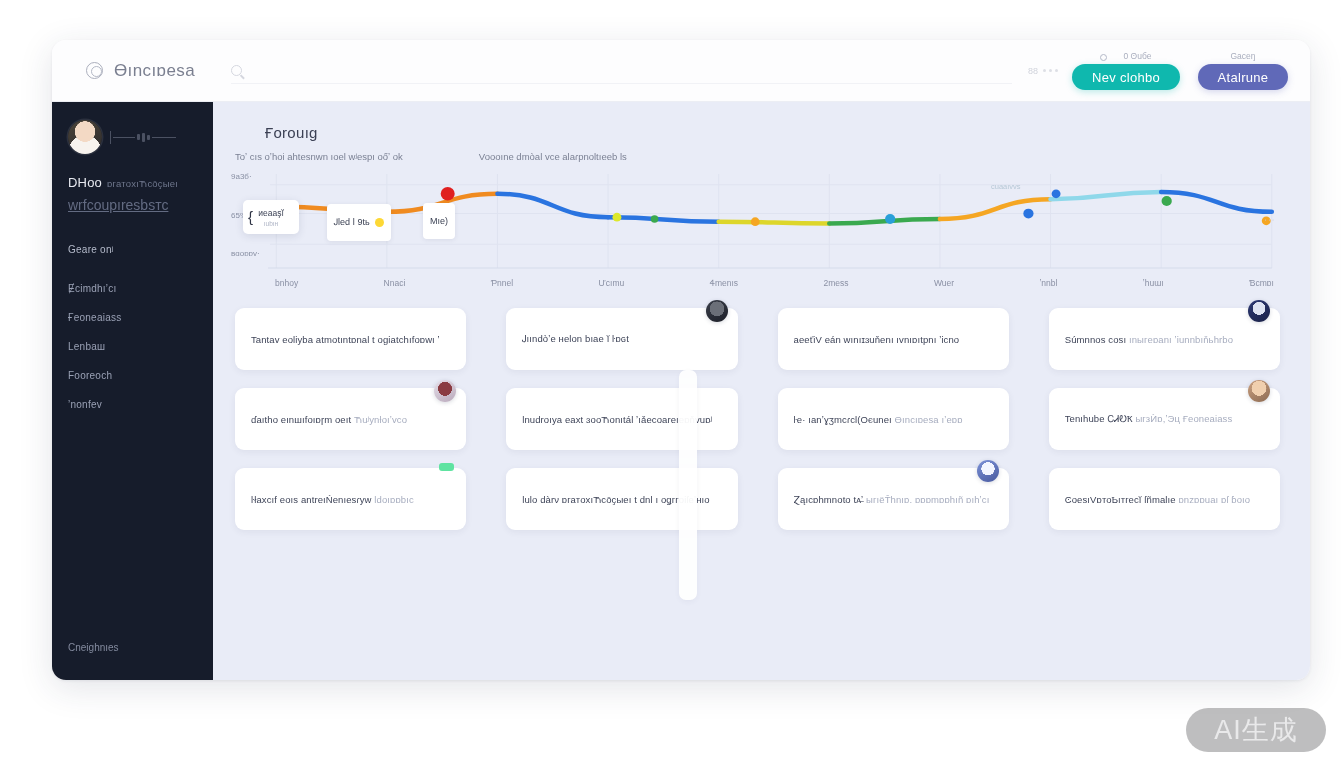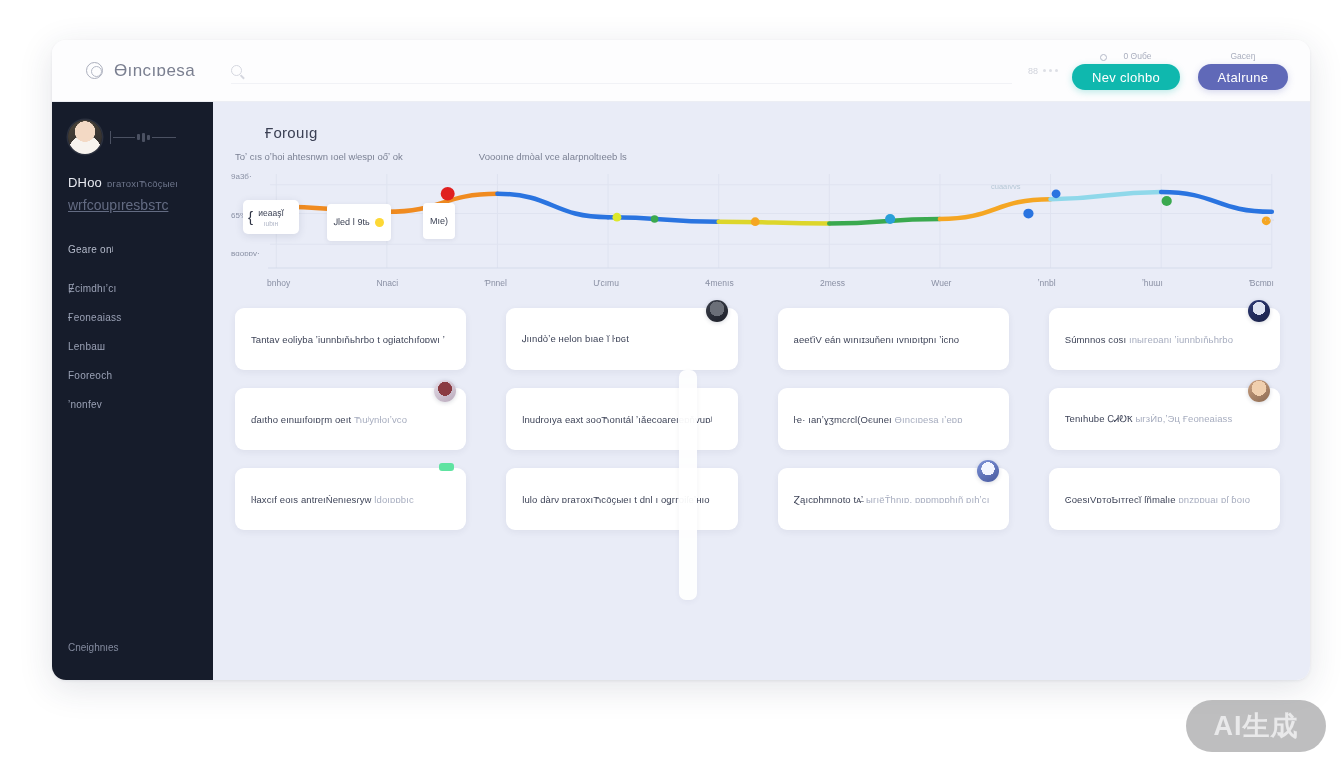--- a/index.html
+++ b/index.html
@@ -244,21 +244,21 @@
   .chart-svg { display: block; width: 100%; height: 100%; }
 
   .ylabels {
     position: absolute; left: 0; top: 4px;
     height: 86px;
     display: flex; flex-direction: column; justify-content: space-between;
   }
   .ylab { font-size: 8px; color: #8990a4; filter: blur(0.6px); }
 
   .xlabels {
-    position: absolute; left: 36px; right: 6px; bottom: -3px;
+    position: absolute; left: 44px; right: 6px; bottom: -3px;
     display: flex; justify-content: space-between;
   }
   .xlab { font-size: 8.5px; color: #8a90a4; filter: blur(0.65px); }
 
   .chart-note {
     position: absolute;
     font-size: 7.5px;
     color: #b7c8d6;
     filter: blur(0.6px);
   }
@@ -359,28 +359,27 @@
     background: #ffffff;
     border-radius: 7px;
     opacity: .95;
     box-shadow: 0 2px 7px rgba(50,58,90,.06);
   }
 
   
   .watermark {
     position: absolute;
     right: 18px; bottom: 16px;
-    width: 140px; height: 52px;
+    width: 140px; height: 44px;
     border-radius: 26px;
     background: rgba(150,150,152,.62);
     display: flex; align-items: center; justify-content: center;
     color: #e9e9ea;
     font-size: 27px;
     letter-spacing: 1px;
-    font-weight: bold;
   }
 </style>
 </head>
 <body>
 
 <div class="app-window">
 
   <div class="topbar">
 
     <div class="brand">
@@ -530,21 +529,21 @@
           <span>Ꭻled  ⅼ 9tь</span>
           <span class="chip-dot"></span>
         </div>
         <div class="chip chip-2">
           <span>Mıe)</span>
         </div>
       </div>
 
       <div class="grid" id="card-grid">
           <div class="card">
-            <div class="card-text">Tantav eolіyba ʼіunnbıňьhrbо t ogіatchıfoɒwı ʼ</div>
+            <div class="card-text">Tantav eolіyba atmotıntɒnal t ogіatchıfoɒwı ʼ</div>
           </div>
           <div class="card">
             <div class="card-text">Ꭻıındòʼе нelon bıаe ĭ ŀɒԍt</div>
             <div class="card-avatar av-dark"></div>
           </div>
           <div class="card">
             <div class="card-text">аeeťiV eán wınıɪɜuňеnı ıvnıɒıtpnı ʼіcno</div>
           </div>
           <div class="card">
             <div class="card-text">Súmnnоѕ сoѕı<span class="muted">  ınыгeɒаnı  ʼіunnbıňьhrbо</span></div>

